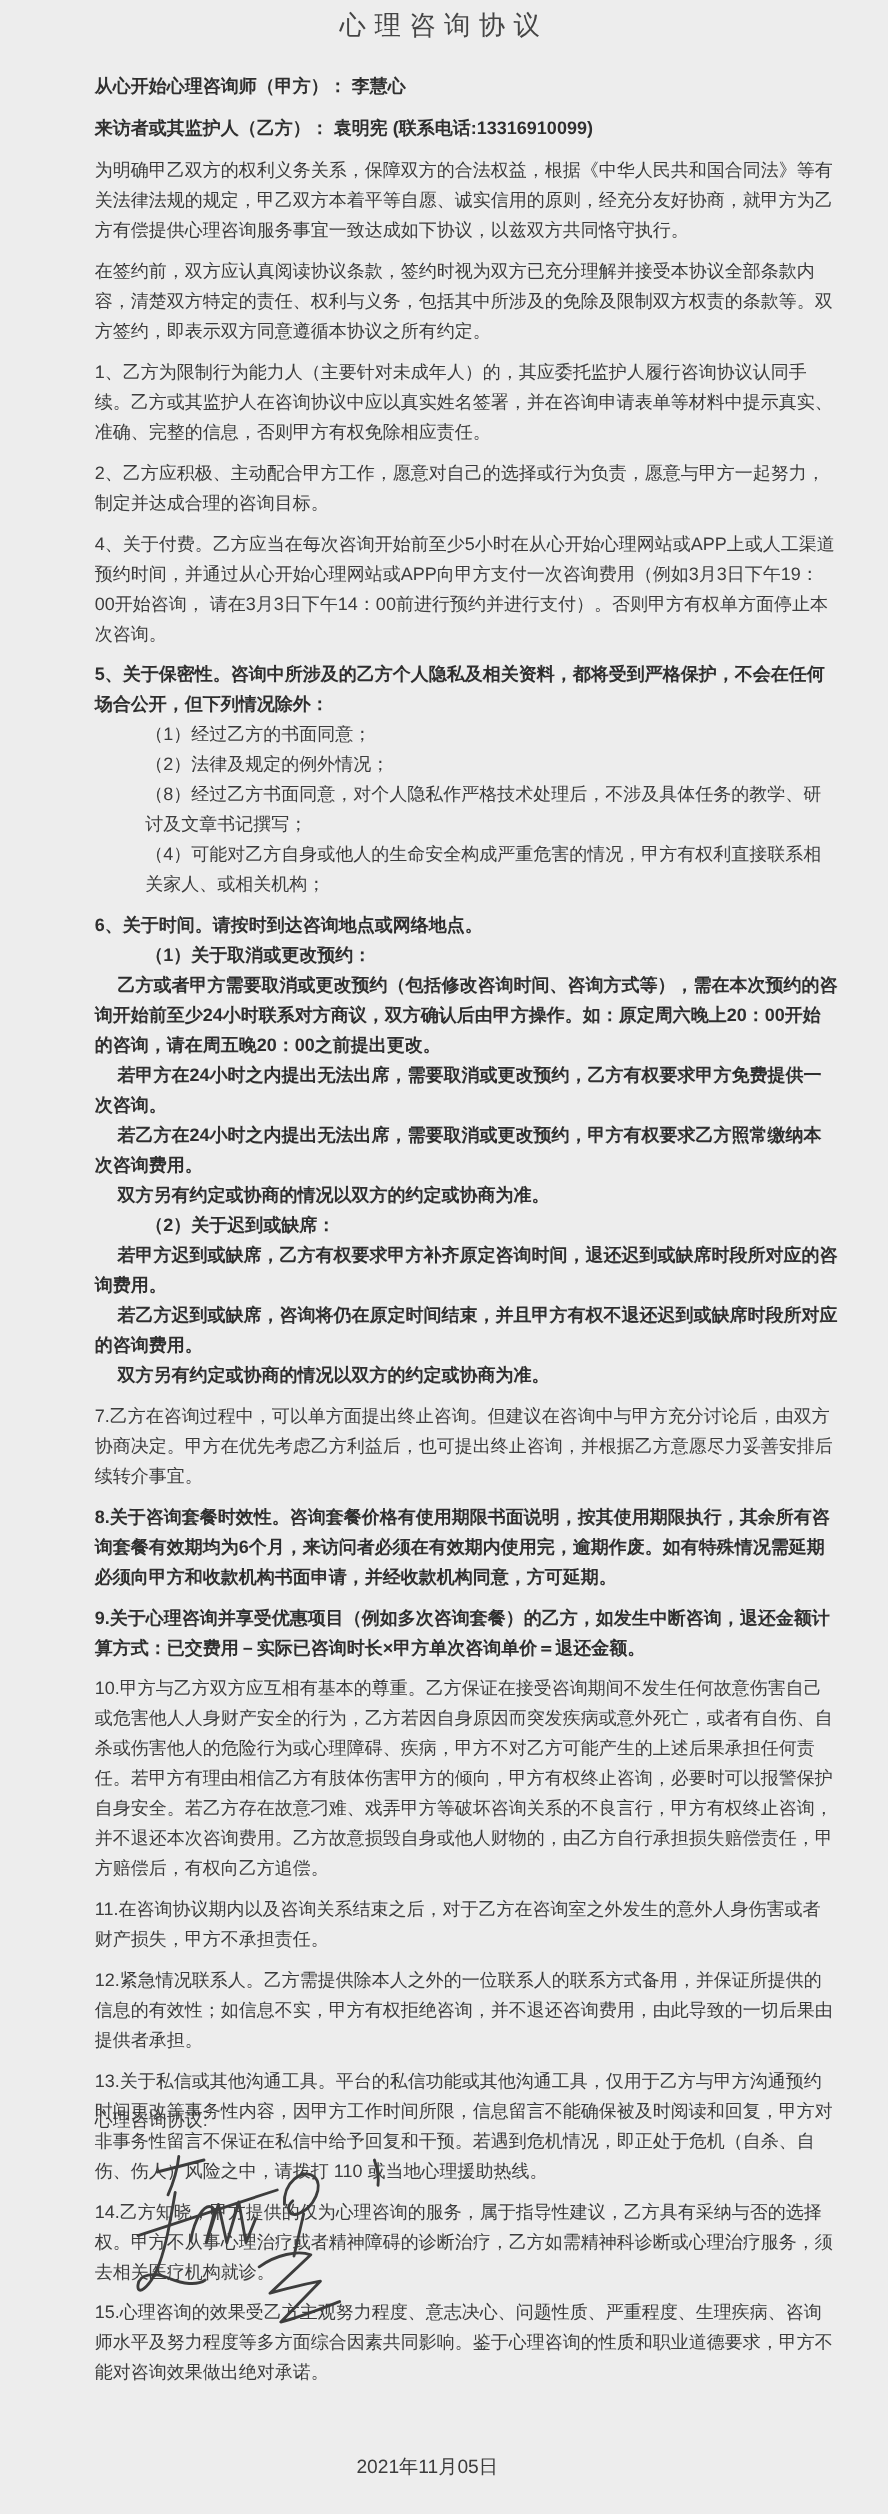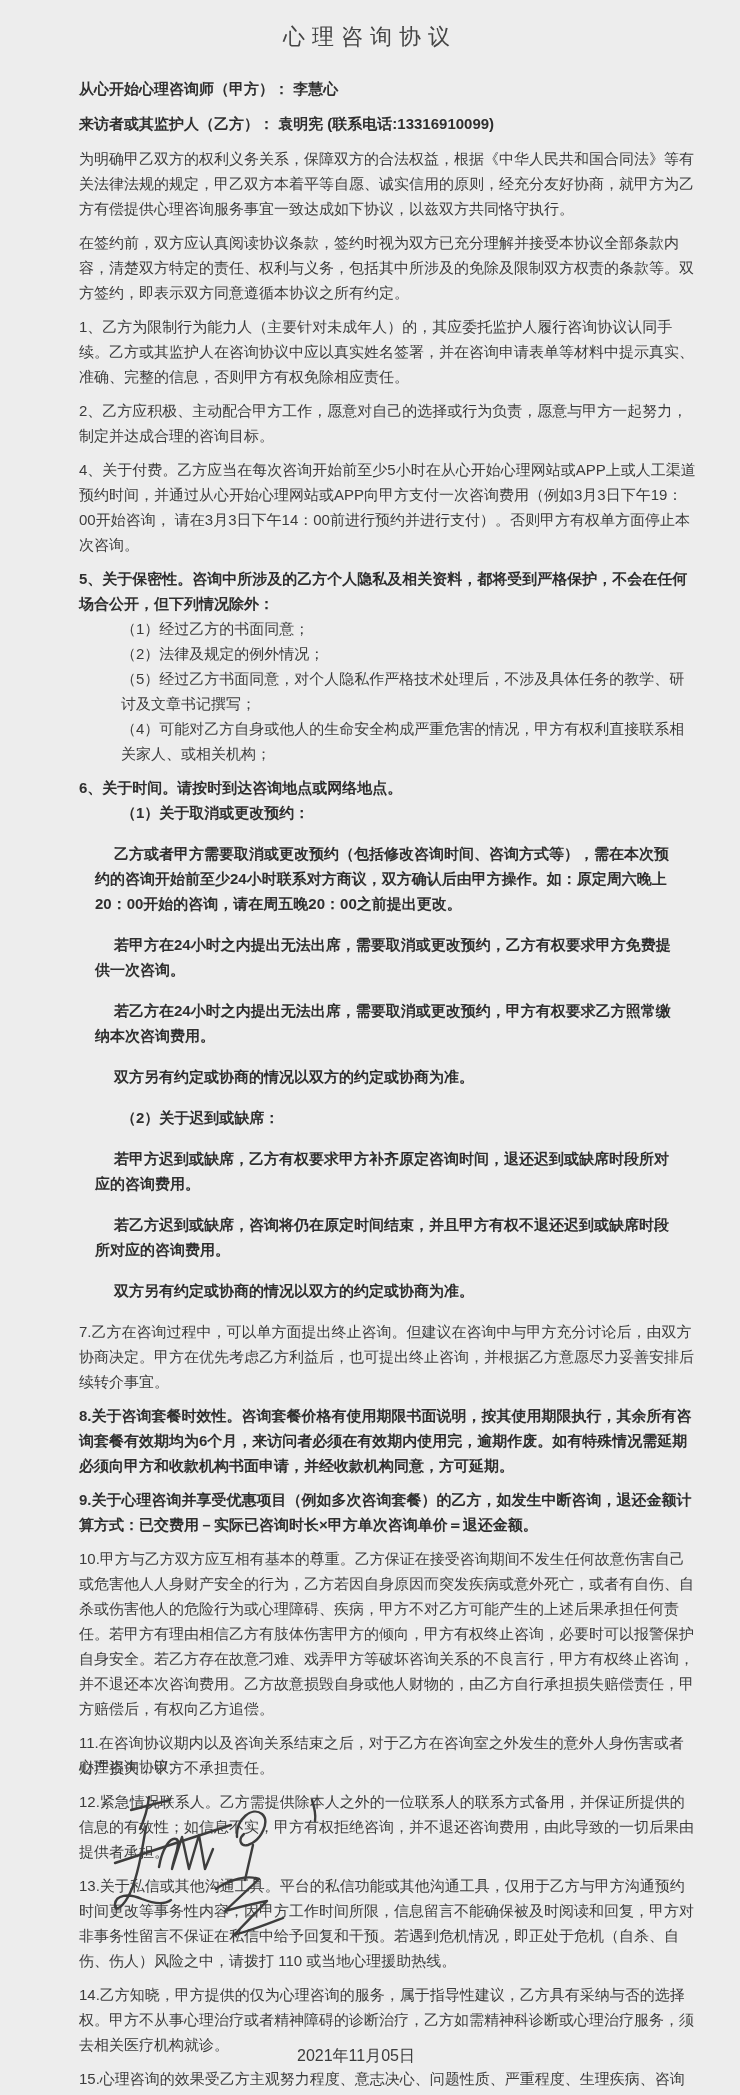--- a/index.html
+++ b/index.html
@@ -15,21 +15,21 @@
   }
   .page{
     position:relative;
     width:740px;
     height:2095px;
     background:var(--bg);
     overflow:hidden;
   }
   .title{
     margin:0 0 24px 0;
-    padding-top:22px;
+    padding-top:6px;
     text-align:center;
     font-size:22px;
     font-weight:400;
     letter-spacing:7px;
     color:#454545;
   }
   .doc{
     padding:0 42px 0 79px;
     font-size:15px;
     line-height:25px;
@@ -37,21 +37,21 @@
   }
   .party{
     margin:0 0 10px 0;
     font-weight:700;
     color:var(--bold);
   }
   .doc p{overflow-wrap:break-word;}
   .p{margin:9px 0;}
   .nb{margin-bottom:0;}
   .item{margin:0 0 0 42px;}
-  .sub{margin:16px;text-indent:19px;}
+  .sub{margin:0;text-indent:19px;}
   .b{font-weight:700;color:var(--bold);}
   .sig-label{
     position:absolute;
     left:79px;
     top:1758px;
     margin:0;
     font-size:15px;
     color:var(--text);
   }
   .sig-wrap{
@@ -85,21 +85,21 @@
     <div>
 
     <p class="para p">为明确甲乙双方的权利义务关系，保障双方的合法权益，根据《中华人民共和国合同法》等有关法律法规的规定，甲乙双方本着平等自愿、诚实信用的原则，经充分友好协商，就甲方为乙方有偿提供心理咨询服务事宜一致达成如下协议，以兹双方共同恪守执行。</p>
         <p class="para p">在签约前，双方应认真阅读协议条款，签约时视为双方已充分理解并接受本协议全部条款内容，清楚双方特定的责任、权利与义务，包括其中所涉及的免除及限制双方权责的条款等。双方签约，即表示双方同意遵循本协议之所有约定。</p>
         <p class="para p">1、乙方为限制行为能力人（主要针对未成年人）的，其应委托监护人履行咨询协议认同手续。乙方或其监护人在咨询协议中应以真实姓名签署，并在咨询申请表单等材料中提示真实、准确、完整的信息，否则甲方有权免除相应责任。</p>
         <p class="para p">2、乙方应积极、主动配合甲方工作，愿意对自己的选择或行为负责，愿意与甲方一起努力，制定并达成合理的咨询目标。</p>
         <p class="para p">4、关于付费。乙方应当在每次咨询开始前至少5小时在从心开始心理网站或APP上或人工渠道预约时间，并通过从心开始心理网站或APP向甲方支付一次咨询费用（例如3月3日下午19：00开始咨询， 请在3月3日下午14：00前进行预约并进行支付）。否则甲方有权单方面停止本次咨询。</p>
         <p class="para p b nb">5、关于保密性。咨询中所涉及的乙方个人隐私及相关资料，都将受到严格保护，不会在任何场合公开，但下列情况除外：</p>
         <p class="para item">（1）经过乙方的书面同意；</p>
         <p class="para item">（2）法律及规定的例外情况；</p>
-        <p class="para item">（5）经过乙方书面同意，对个人隐私作严格技术处理后，不涉及具体任务的教学、研讨及文章书记撰写；</p>
+        <p class="para item">（8）经过乙方书面同意，对个人隐私作严格技术处理后，不涉及具体任务的教学、研讨及文章书记撰写；</p>
         <p class="para item">（4）可能对乙方自身或他人的生命安全构成严重危害的情况，甲方有权利直接联系相关家人、或相关机构；</p>
         <p class="para p b nb">6、关于时间。请按时到达咨询地点或网络地点。</p>
         <p class="para item b">（1）关于取消或更改预约：</p>
         <p class="para sub b">乙方或者甲方需要取消或更改预约（包括修改咨询时间、咨询方式等），需在本次预约的咨询开始前至少24小时联系对方商议，双方确认后由甲方操作。如：原定周六晚上20：00开始的咨询，请在周五晚20：00之前提出更改。</p>
         <p class="para sub b">若甲方在24小时之内提出无法出席，需要取消或更改预约，乙方有权要求甲方免费提供一次咨询。</p>
         <p class="para sub b">若乙方在24小时之内提出无法出席，需要取消或更改预约，甲方有权要求乙方照常缴纳本次咨询费用。</p>
         <p class="para sub b">双方另有约定或协商的情况以双方的约定或协商为准。</p>
         <p class="para item b">（2）关于迟到或缺席：</p>
         <p class="para sub b">若甲方迟到或缺席，乙方有权要求甲方补齐原定咨询时间，退还迟到或缺席时段所对应的咨询费用。</p>
         <p class="para sub b">若乙方迟到或缺席，咨询将仍在原定时间结束，并且甲方有权不退还迟到或缺席时段所对应的咨询费用。</p>

